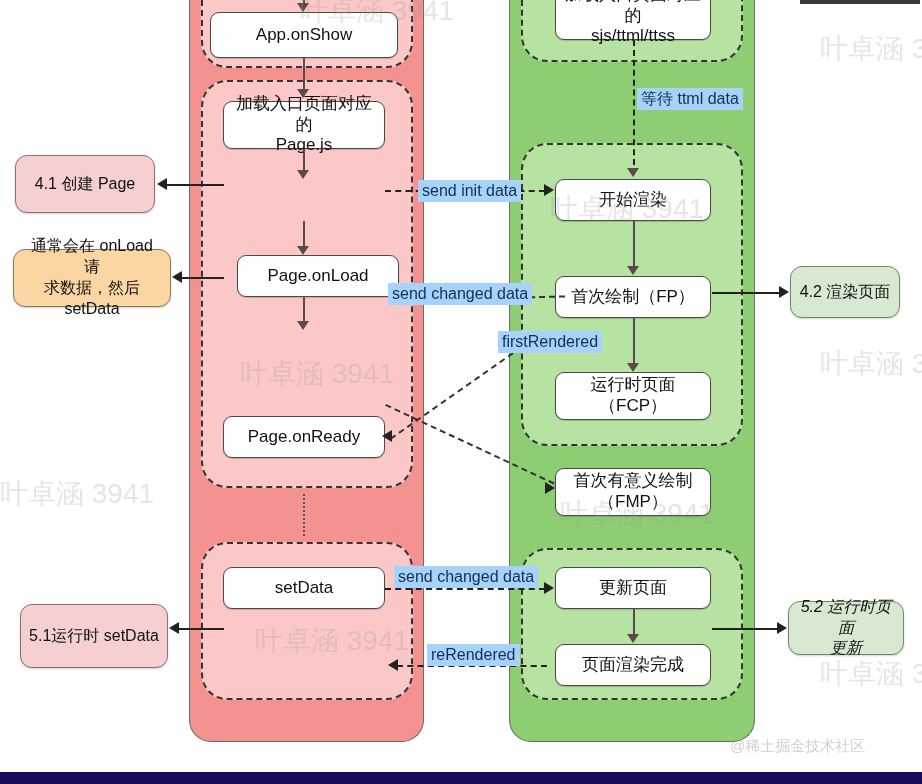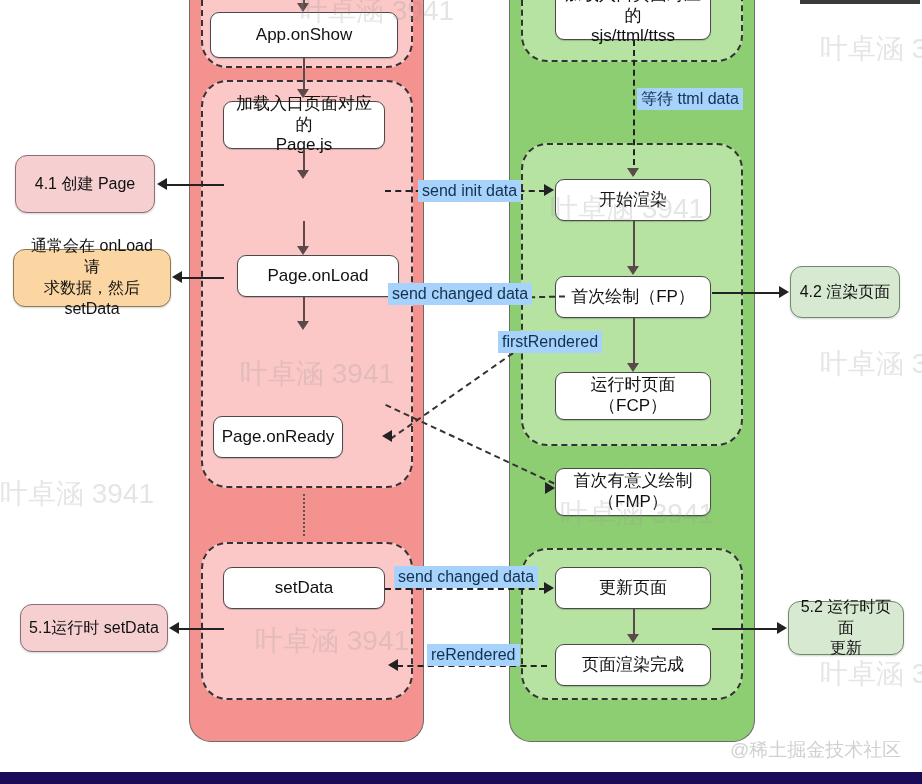--- a/index.html
+++ b/index.html
@@ -63,21 +63,21 @@
   .chip{
     position:absolute;background:#a7d2fb;color:#11314f;
     font-size:16px;line-height:20px;padding:1px 4px;white-space:nowrap;
   }
 
   
   .diag{position:absolute;transform-origin:0 0;border-top:2px dashed #333;height:0;}
 
   
   .wm{position:absolute;color:rgba(150,150,150,.25);font-size:28px;white-space:nowrap;pointer-events:none;}
-  .wm2{position:absolute;color:rgba(120,120,120,.35);font-size:19px;white-space:nowrap;pointer-events:none;}
+  .wm2{position:absolute;color:rgba(120,120,120,.35);font-size:15px;white-space:nowrap;pointer-events:none;}
   .topbar{position:absolute;background:#3a3a3a;height:4px;}
   .bottomstrip{position:absolute;left:0;bottom:0;width:922px;height:12px;background:#1b0a57;}
 </style>
 </head>
 <body>
 
 <div id="stage">
 
   <div class="topbar" style="left:800px;top:0px;width:120px;"></div>
 
@@ -100,21 +100,21 @@
 
   <div class="node" style="left:210px;top:12px;width:188px;height:46px;">App.onShow</div>
 
   <div class="node" style="left:223px;top:101px;width:162px;height:48px;">加载入口页面对应的
 Page.js</div>
 
 
   <div class="node" style="left:237px;top:255px;width:162px;height:42px;">Page.onLoad</div>
 
 
-  <div class="node" style="left:213px;top:416px;width:130px;height:42px;">Page.onReady</div>
+  <div class="node" style="left:223px;top:416px;width:162px;height:42px;">Page.onReady</div>
 
   <div class="node" style="left:223px;top:567px;width:162px;height:42px;">setData</div>
 
 
   <div class="node" style="left:555px;top:-8px;width:156px;height:48px;">加载入口页面对应的
 sjs/ttml/ttss</div>
 
   <div class="node" style="left:555px;top:179px;width:156px;height:42px;">开始渲染</div>
 
   <div class="node" style="left:555px;top:276px;width:156px;height:42px;">首次绘制（FP）</div>
@@ -127,25 +127,25 @@
 
   <div class="node" style="left:555px;top:567px;width:156px;height:42px;">更新页面</div>
 
   <div class="node" style="left:555px;top:644px;width:156px;height:42px;">页面渲染完成</div>
 
   <div class="side pinkbox" style="left:15px;top:155px;width:140px;height:58px;">4.1 创建 Page</div>
 
   <div class="side orangebox" style="left:13px;top:249px;width:158px;height:58px;">通常会在 onLoad 请
 求数据，然后 setData</div>
 
-  <div class="side pinkbox" style="left:20px;top:604px;width:148px;height:48px;">5.1运行时 setData</div>
+  <div class="side pinkbox" style="left:20px;top:604px;width:148px;height:64px;">5.1运行时 setData</div>
 
   <div class="side greenbox" style="left:790px;top:266px;width:110px;height:52px;">4.2 渲染页面</div>
 
-  <div class="side greenbox" style="left:788px;top:601px;width:116px;height:54px;">5.2 运行时页面
+  <div class="side greenbox" style="left:788px;top:601px;width:116px;height:54px;font-style:italic;">5.2 运行时页面
 更新</div>
 
   <div class="vline" style="left:303px;top:-16px;height:22px;"></div>
   <div class="arrow down" style="left:297px;top:3px;"></div>
 
   <div class="vline" style="left:303px;top:58px;height:34px;"></div>
   <div class="arrow down" style="left:297px;top:89px;"></div>
 
   <div class="vline" style="left:303px;top:149px;height:24px;"></div>
   <div class="arrow down" style="left:297px;top:170px;"></div>

